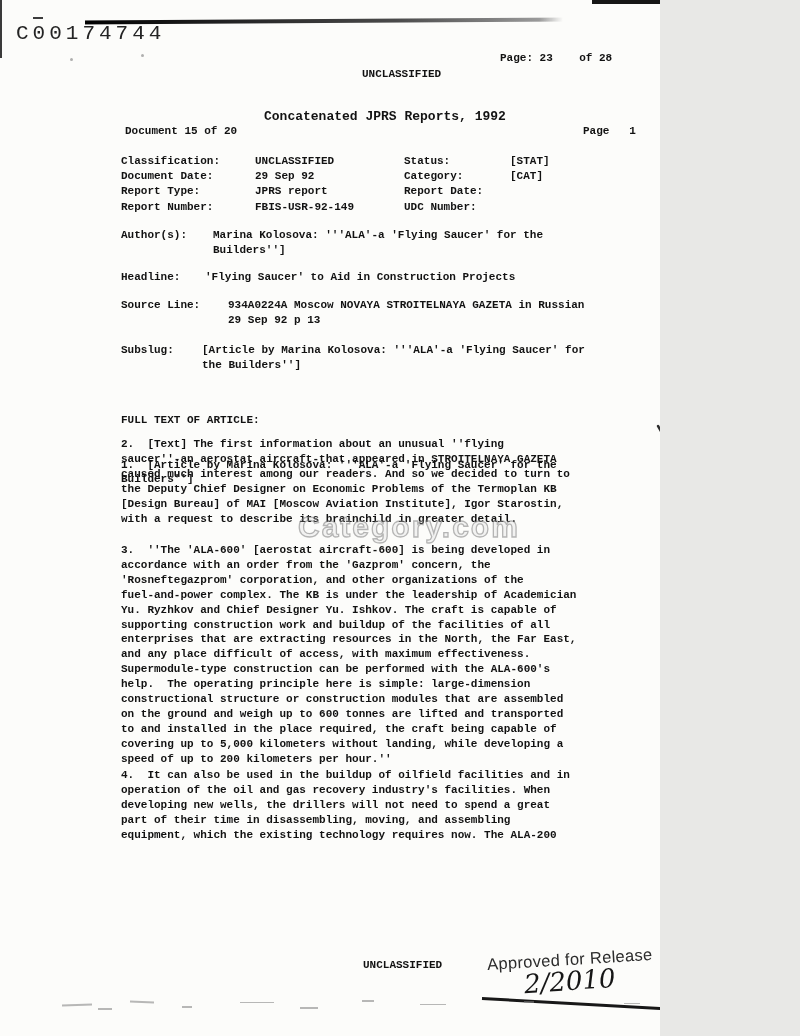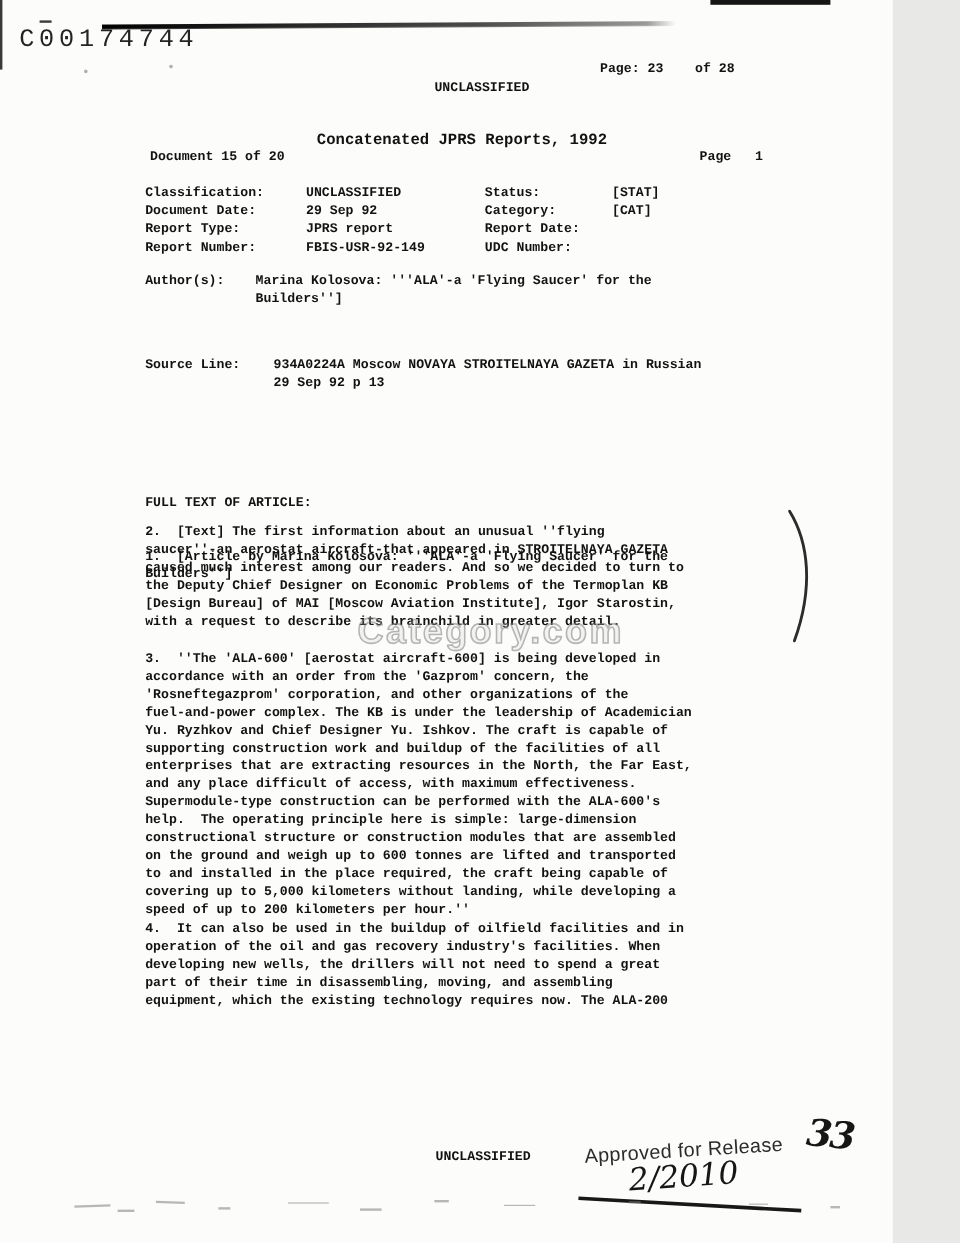--- a/index.html
+++ b/index.html
@@ -1,17 +1,17 @@
 <!DOCTYPE html>
 <html><head>
 <meta charset="utf-8">
 <style>
   html,body{margin:0;padding:0;background:#e8e8e6;}
   .page{
-    position:relative;width:744px;height:1036px;background:#fcfcfa;
+    position:relative;width:660px;height:1036px;background:#fcfcfa;
     overflow:hidden;font-family:"Liberation Mono","DejaVu Sans Mono",monospace;
     color:#111;
   }
   .mono{font-family:"Liberation Mono","DejaVu Sans Mono",monospace;font-weight:700;
         font-size:11px;line-height:14.9px;color:#121212;white-space:pre;}
   .abs{position:absolute;}
   .scan-id{font-weight:400;font-size:21px;letter-spacing:4px;color:#242424;white-space:pre;}
   .streak{height:4px;background:linear-gradient(90deg,#000 0%,#1d1d1d 25%,#4a4a4a 65%,#9a9a9a 95%,rgba(160,160,160,0) 100%);
           filter:blur(0.6px);transform:rotate(-0.35deg);}
   .meta-grid{display:grid;grid-template-columns:134px 149px 106px auto;grid-auto-rows:15.2px;}
@@ -76,27 +76,36 @@
     <span>UDC Number:</span>
     <span></span>
   </div>
 
   <div class="abs mono field" style="left:121px;top:228px;">
     <span class="lbl" style="width:92px;">Author(s):</span>
     <span class="val">Marina Kolosova: '''ALA'-a 'Flying Saucer' for the
 Builders'']</span>
   </div>
 
+  <div class="abs mono field" style="left:121px;top:270px;">
+    <span class="lbl" style="width:84px;">Headline:</span>
+    <span class="val">'Flying Saucer' to Aid in Construction Projects</span>
+  </div>
 
   <div class="abs mono field" style="left:121px;top:298px;">
     <span class="lbl" style="width:107px;">Source Line:</span>
     <span class="val">934A0224A Moscow NOVAYA STROITELNAYA GAZETA in Russian
 29 Sep 92 p 13</span>
   </div>
 
+  <div class="abs mono field" style="left:121px;top:343px;">
+    <span class="lbl" style="width:81px;">Subslug:</span>
+    <span class="val">[Article by Marina Kolosova: '''ALA'-a 'Flying Saucer' for
+the Builders'']</span>
+  </div>
 
   <div class="abs mono" style="left:121px;top:383px;">
     <div>FULL TEXT OF ARTICLE:</div>
     <div class="para">1.  [Article by Marina Kolosova: '''ALA'-a 'Flying Saucer' for the
 Builders'']</div>
   </div>
 
   <div class="abs mono para" style="left:121px;top:437px;">2.  [Text] The first information about an unusual ''flying
 saucer''-an aerostat aircraft-that appeared in STROITELNAYA GAZETA
 caused much interest among our readers. And so we decided to turn to

